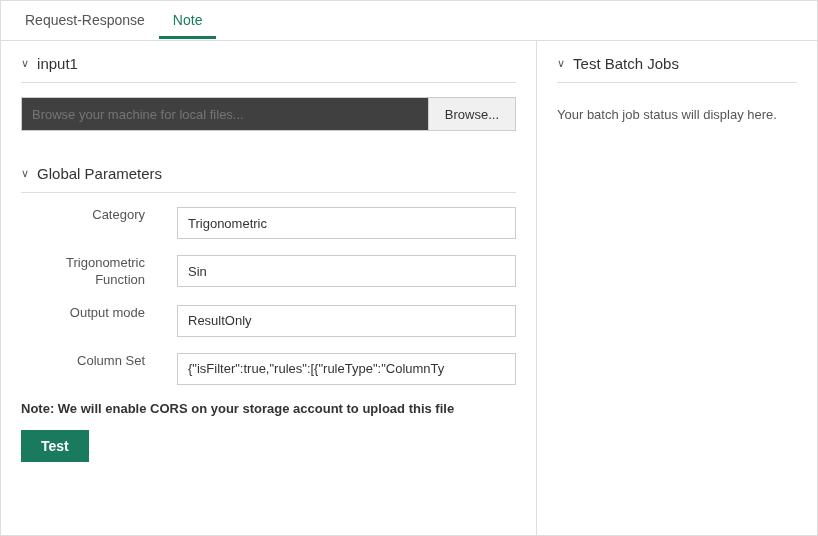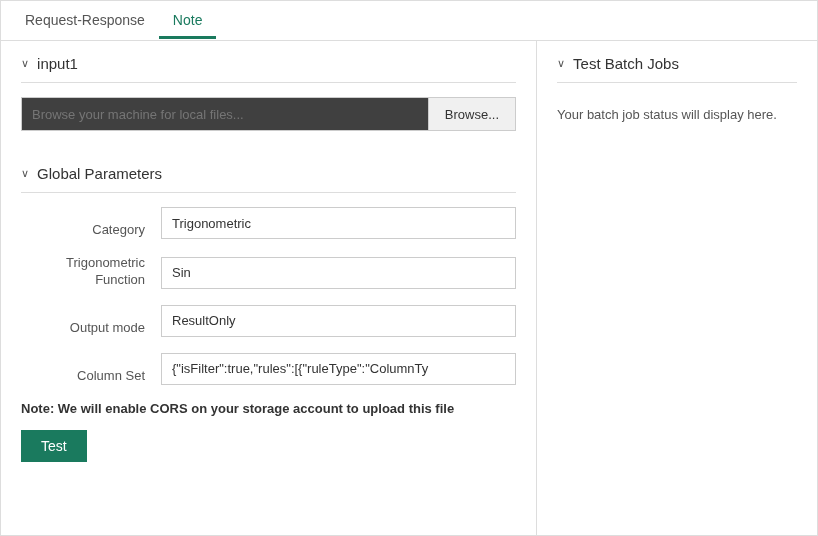--- a/index.html
+++ b/index.html
@@ -119,22 +119,23 @@
       border: 1px solid #ccc;
       cursor: pointer;
       font-size: 13px;
       color: #333;
       white-space: nowrap;
     }
 
     
     .param-row {
       display: flex;
-      align-items: flex-end;
+      align-items: flex-start;
       margin-bottom: 16px;
+      gap: 16px;
     }
 
     .param-label {
       width: 140px;
       text-align: right;
       padding-right: 16px;
       font-size: 13px;
       color: #555;
       line-height: 1.3;
     }
@@ -159,21 +160,21 @@
     }
 
     
     .test-button {
       background: #1a7a5e;
       color: #fff;
       border: none;
       padding: 8px 20px;
       font-size: 14px;
       cursor: pointer;
-      font-weight: 400;
+      font-weight: 700;
     }
 
     
     .batch-status {
       font-size: 13px;
       color: #555;
       padding-top: 10px;
     }
   </style>
 </head>

